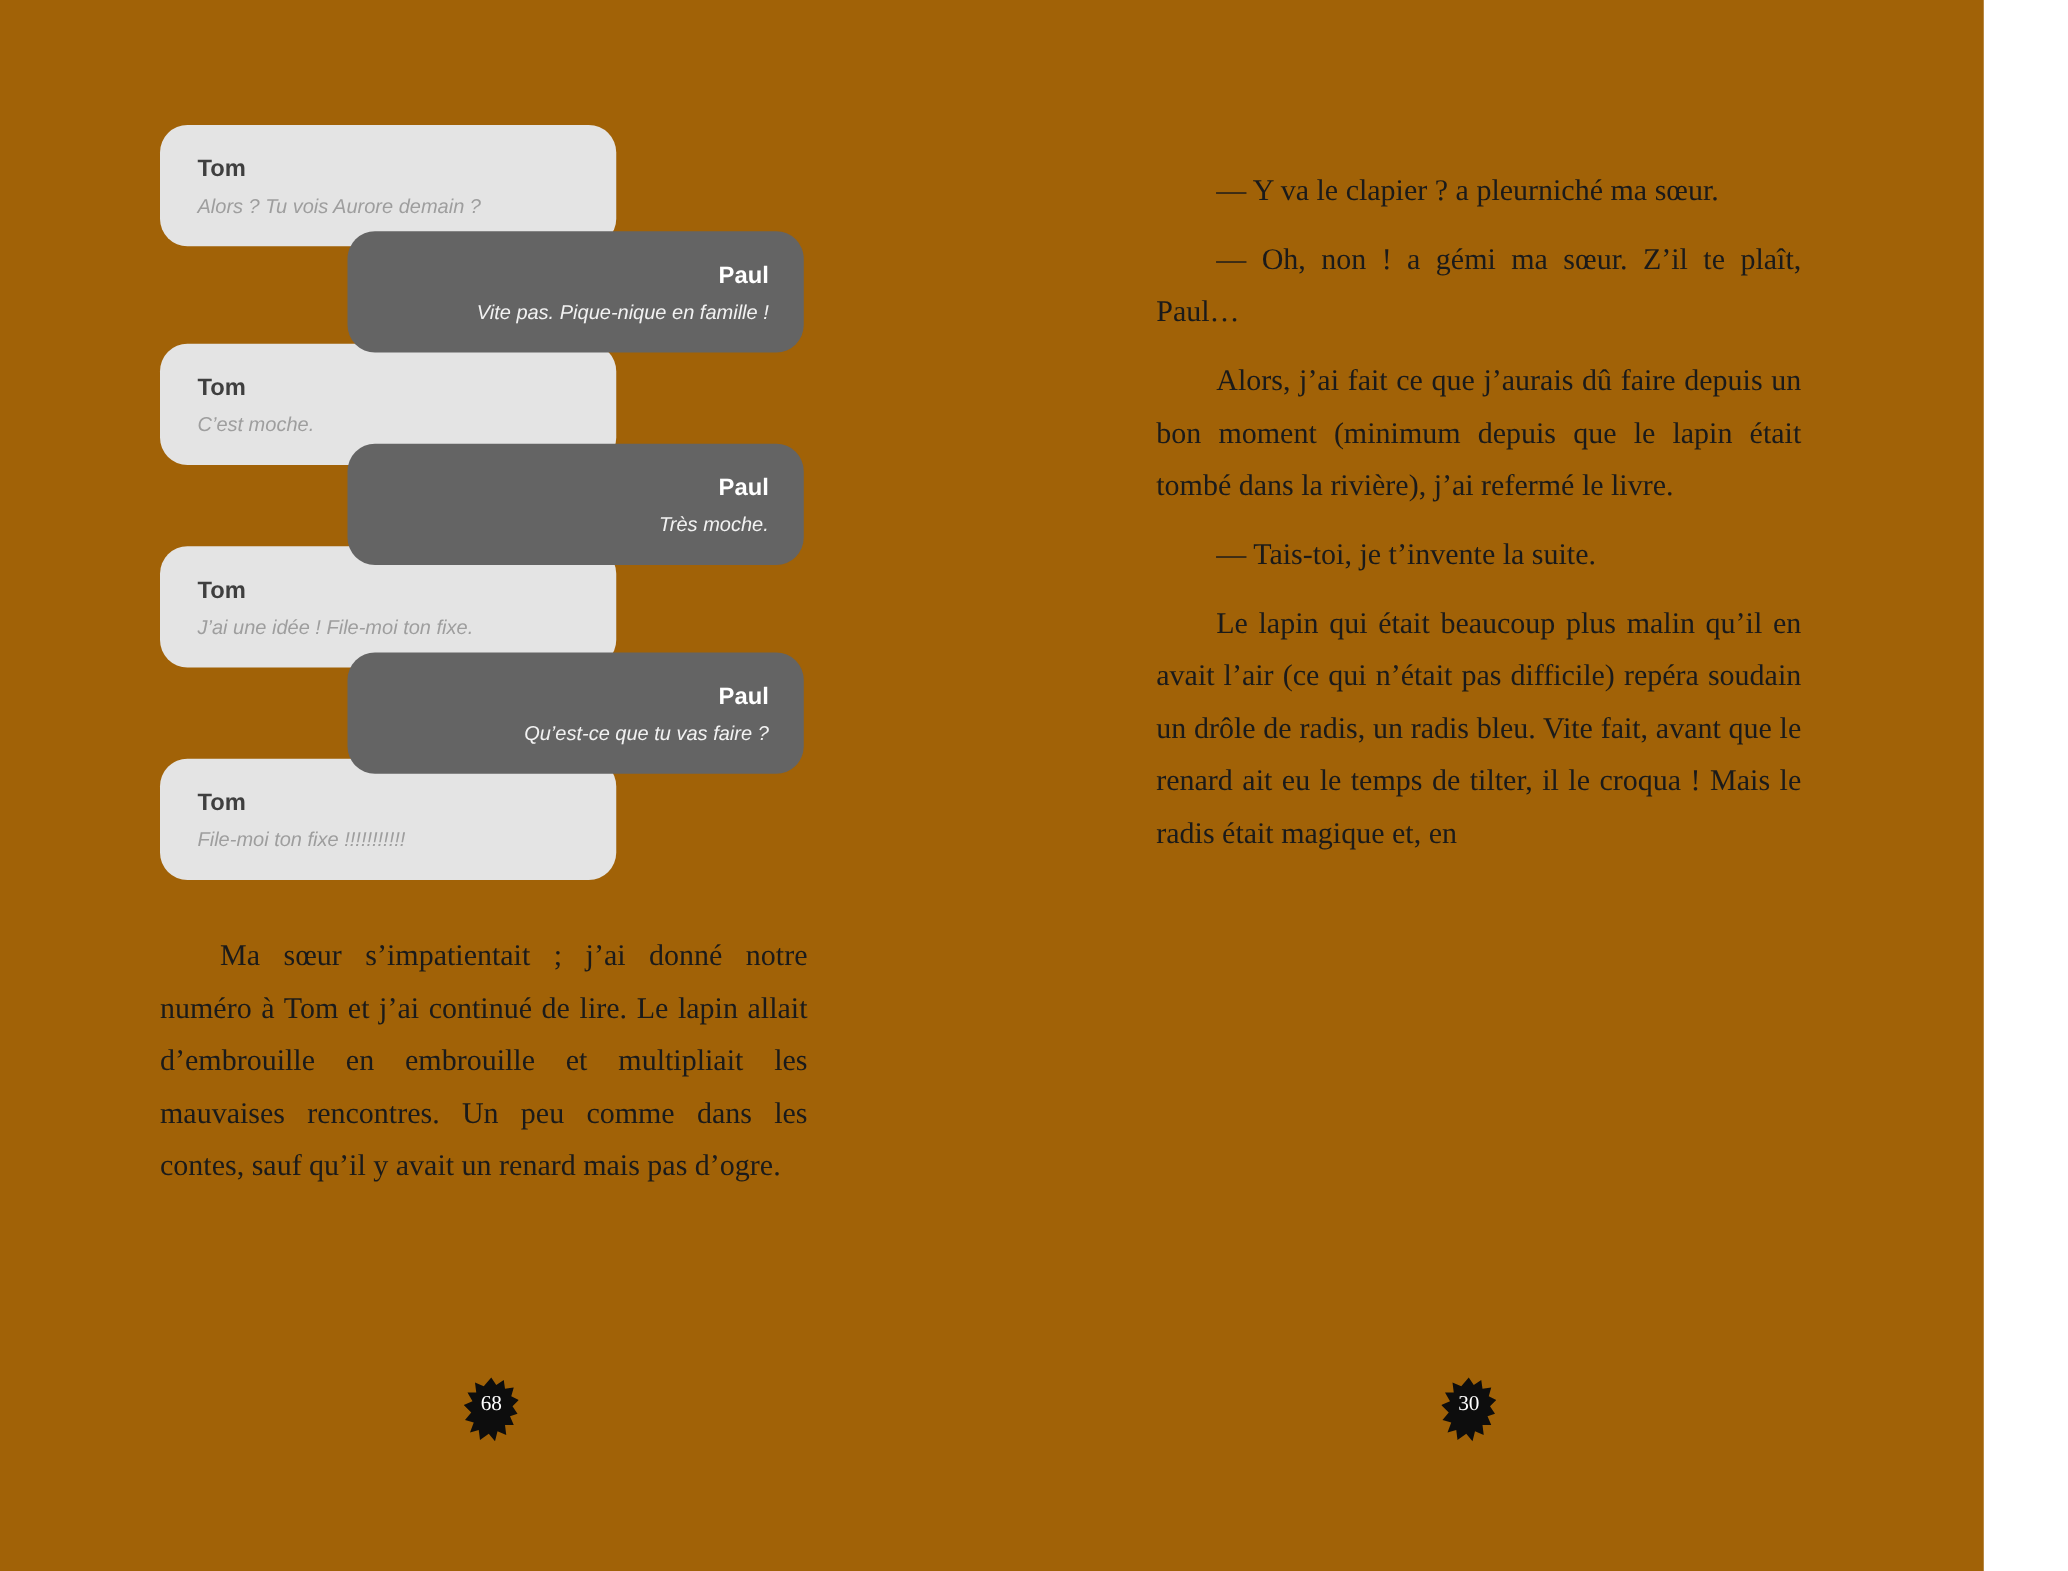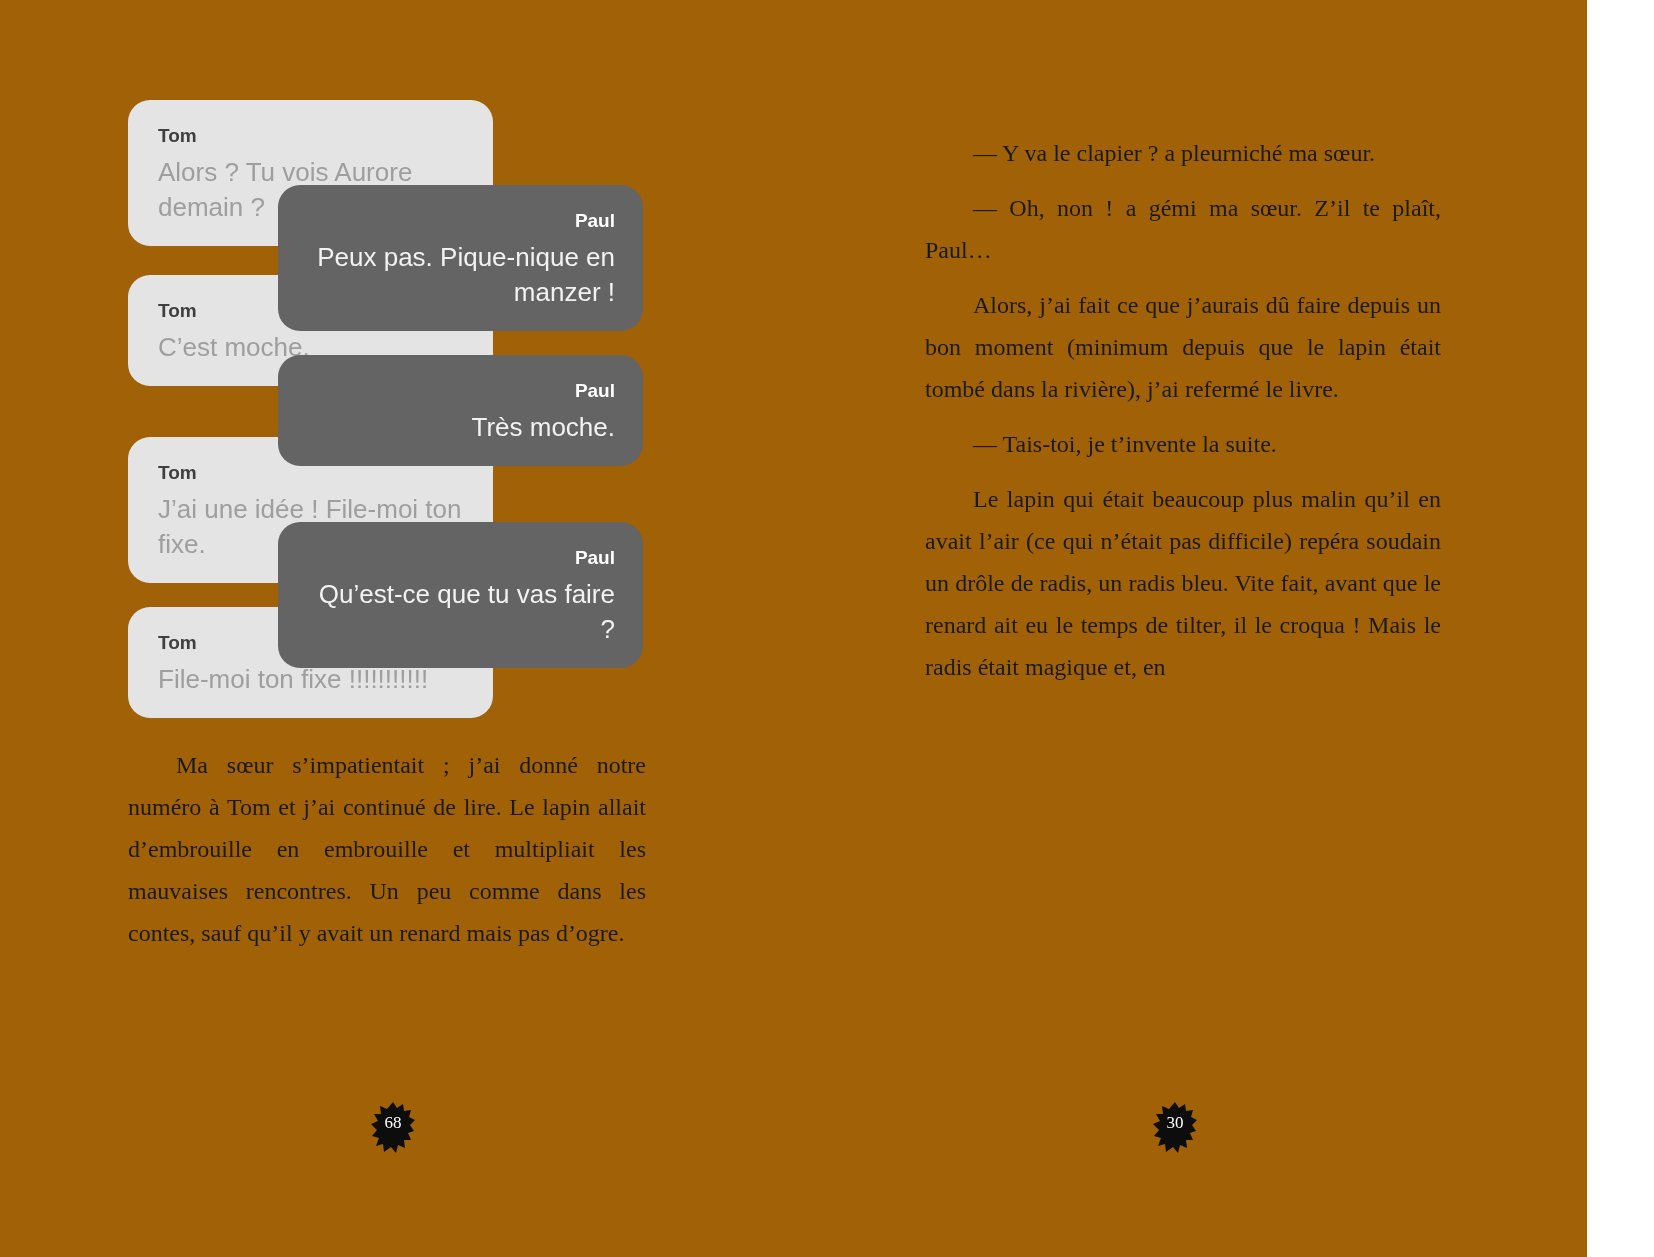--- a/index.html
+++ b/index.html
@@ -25,21 +25,21 @@
   }
   .bubble {
     position: absolute;
     width: 365px;
     border-radius: 22px;
     padding: 23px 28px 21px 30px;
   }
   .bubble.tom  { left: 0;     background: #e4e4e4; z-index: 1; }
   .bubble.paul { left: 150px; background: #646464; z-index: 2; text-align: right; }
   .bubble .sender { font-weight: bold; font-size: 19px; line-height: 1.35; margin-bottom: 6px; }
-  .bubble .msg    { font-size: 26px; line-height: 1.35; }
+  .bubble .msg    { font-size: 16px; line-height: 1.35; font-style: italic; }
   .bubble.tom  .sender { color: #3f3f3f; }
   .bubble.tom  .msg    { color: #9e9e9e; }
   .bubble.paul .sender { color: #ffffff; }
   .bubble.paul .msg    { color: #f2f2f2; }
   .b0 { top: 0; }
   .b1 { top: 85px; }
   .b2 { top: 175px; }
   .b3 { top: 255px; }
   .b4 { top: 337px; }
   .b5 { top: 422px; }
@@ -98,21 +98,21 @@
 
     <div class="chat">
 
       <div class="bubble tom b0">
         <div class="sender">Tom</div>
         <div class="msg">Alors ? Tu vois Aurore demain ?</div>
       </div>
 
       <div class="bubble paul b1">
         <div class="sender">Paul</div>
-        <div class="msg">Peux pas. Pique-nique en manzer !</div>
+        <div class="msg">Vite pas. Pique-nique en famille !</div>
       </div>
 
       <div class="bubble tom b2">
         <div class="sender">Tom</div>
         <div class="msg">C’est moche.</div>
       </div>
 
       <div class="bubble paul b3">
         <div class="sender">Paul</div>
         <div class="msg">Très moche.</div>

